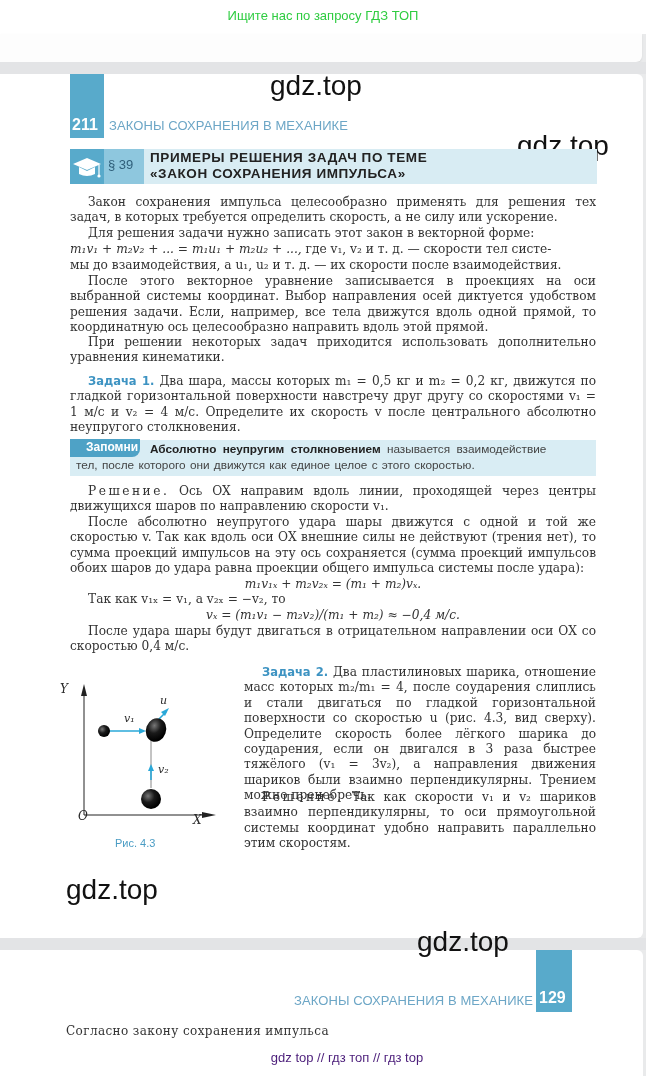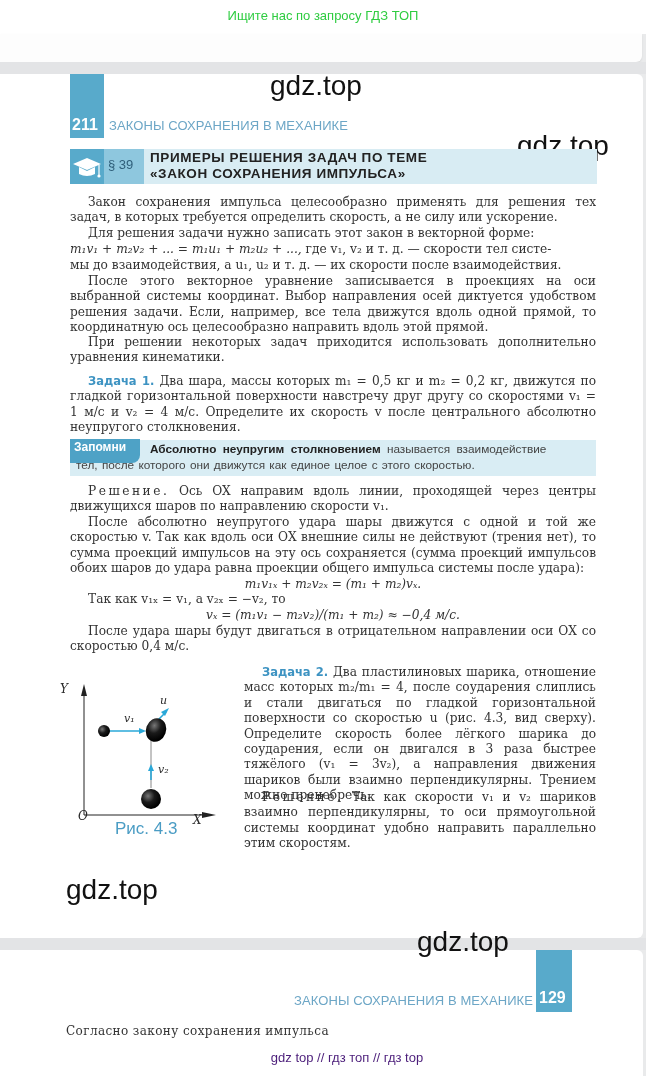--- a/index.html
+++ b/index.html
@@ -28,28 +28,28 @@
     font-size: 13.5px; line-height: 16px; color: #222; letter-spacing: 0.6px; }
 
   .txt { position: absolute; left: 70px; width: 526px; font-size: 12.2px; line-height: 15.4px; color: #333; text-align: justify; }
   .ind { text-indent: 18px; }
   .blue { color: #3d93c2; font-weight: bold; font-family: "DejaVu Sans", sans-serif; font-size: 11.5px; }
   .sp { letter-spacing: 2.5px; }
   .center { text-align: center; }
   i { font-style: italic; }
 
   .note-box { position: absolute; left: 70px; top: 440px; width: 526px; height: 36px; background: #d9edf4; }
-  .note-tag { position: absolute; left: 70px; top: 439px; width: 70px; height: 24px; background: #4ea2c6; border-radius: 0 0 8px 0;
-    font-family: "Liberation Sans", sans-serif; font-weight: bold; font-size: 12px; color: #fff; line-height: 17px; padding-left: 4px; }
+  .note-tag { position: absolute; left: 70px; top: 439px; width: 70px; height: 18px; background: #4ea2c6; border-radius: 0 0 8px 0;
+    font-family: "Liberation Sans", sans-serif; font-weight: bold; font-size: 12px; color: #fff; line-height: 17px; padding-left: 16px; }
   .note-line1 { position: absolute; left: 150px; top: 442px; width: 440px; font-family: "Liberation Sans", sans-serif; font-size: 11.8px; color: #444; word-spacing: 3px; }
   .note-line1 b { color: #222; }
   .note-line2 { position: absolute; left: 76px; top: 458px; width: 520px; font-family: "Liberation Sans", sans-serif; font-size: 11.8px; color: #444; word-spacing: 1px; }
 
   .fig { position: absolute; left: 68px; top: 680px; width: 170px; height: 150px; }
-  .fig-cap { position: absolute; left: 115px; top: 819px; font-family: "Liberation Sans", sans-serif; font-size: 17px; color: #4a9cc4; }
+  .fig-cap { position: absolute; left: 115px; top: 837px; font-family: "Liberation Sans", sans-serif; font-size: 11px; color: #4a9cc4; }
 
   .txt2 { position: absolute; left: 244px; width: 352px; font-size: 12.2px; line-height: 15.4px; color: #333; text-align: justify; }
 
   .bottom-text { position: absolute; left: 66px; top: 1024px; font-size: 12px; color: #333; letter-spacing: 0.4px; }
   .footer { position: absolute; left: 0; top: 1050px; width: 646px; text-align: center; font-family: "Liberation Sans", sans-serif;
     font-size: 13px; color: #4b1d7a; padding-left: 48px; }
   .gutter { position: absolute; left: 0; width: 646px; background: #e3e4e6; }
 </style>
 </head>
 <body>

